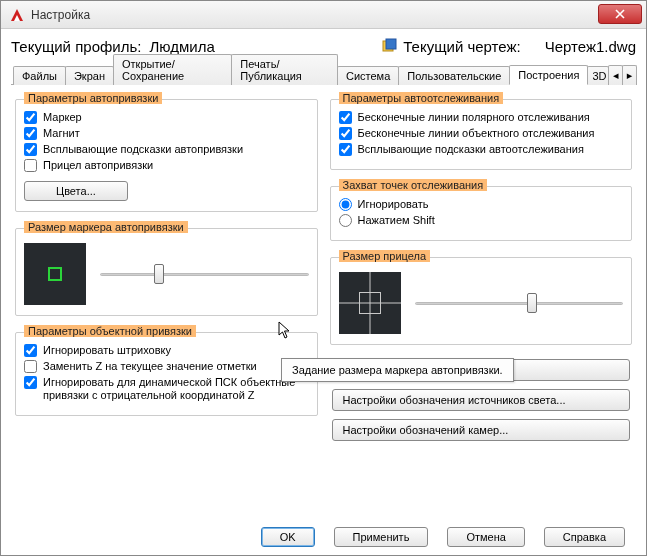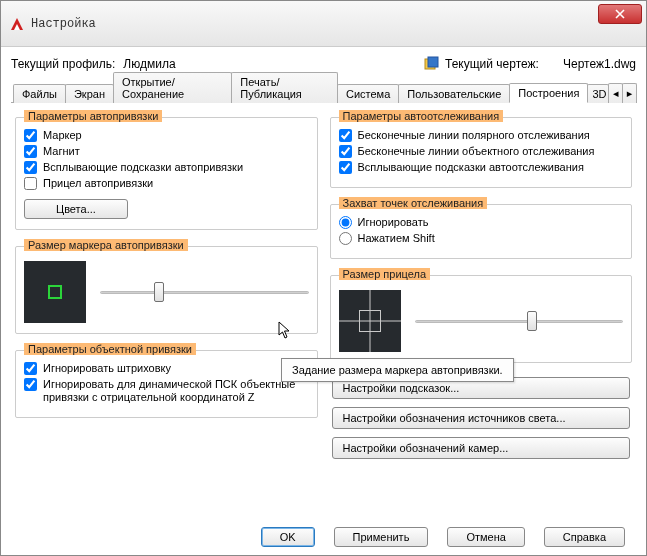--- a/index.html
+++ b/index.html
@@ -1,23 +1,23 @@
 <!DOCTYPE html>
 <html><head>
 <meta charset="utf-8">
 <style>
 * { box-sizing: border-box; }
 body { margin: 0; font-family: "Segoe UI", Tahoma, sans-serif; font-size: 11px; background: #e4e8ec; }
 .window { width: 647px; height: 556px; background: #fff; border: 1px solid #888; position: relative; }
-.titlebar { height: 46px; background: linear-gradient(#f8f8f8, #e6e6e6); border-bottom: 1px solid #ccc; display: flex; align-items: center; padding-left: 8px; font-family: Liberation Mono, monospace; }
+.titlebar { height: 28px; background: linear-gradient(#f8f8f8, #e6e6e6); border-bottom: 1px solid #ccc; display: flex; align-items: center; padding-left: 8px; }
 .titlebar .logo { width: 16px; height: 16px; margin-right: 6px; }
 .titlebar .title { color: #333; font-size: 12px; }
 .titlebar .closebtn { position: absolute; right: 4px; top: 3px; width: 44px; height: 20px; background: linear-gradient(#e27878, #c83030); border: 1px solid #a02020; border-radius: 3px; color: #fff; display: flex; align-items: center; justify-content: center; font-size: 11px; cursor: pointer; }
 .content { padding: 4px 10px 0 10px; }
-.hdr-row { display: flex; align-items: center; height: 26px; font-size: 12px; text-align: right; }
+.hdr-row { display: flex; align-items: center; height: 26px; font-size: 15px; text-align: right; }
 .hdr-row .lbl { margin-right: 8px; }
 .hdr-row .val { }
 .hdr-spacer { flex: 1; }
 .hdr-icon { width: 16px; height: 16px; margin-right: 6px; }
 .tabstrip { display: flex; align-items: flex-end; border-bottom: 1px solid #aaa; height: 22px; margin-top: 4px; position: relative; padding-left: 2px; }
 .tab { padding: 3px 8px 3px 8px; font-size: 11px; border: 1px solid #aaa; border-bottom: none; background: linear-gradient(#f8f8f8, #ececec); margin-right: -1px; border-radius: 2px 2px 0 0; cursor: pointer; position: relative; top: 1px; }
 .tab.active { background: #fff; border-bottom: 1px solid #fff; z-index: 2; font-weight: normal; }
 .tab.trunc { max-width: 22px; overflow: hidden; white-space: nowrap; padding-left:4px; padding-right:4px;}
 .tab.nav { width: 16px; text-align: center; padding: 3px 2px; }
 .panel-body { display: flex; gap: 12px; padding: 8px 4px 4px 4px; }
@@ -128,20 +128,24 @@
             </div>
           </div>
         </div>
 
         <div class="group">
           <span class="group-title">Параметры объектной привязки</span>
           <div class="chk-row">
               <input type="checkbox" checked="" style="">
               <label>Игнорировать штриховку</label>
             </div>
+          <div class="chk-row">
+              <input type="checkbox" style="">
+              <label>Заменить Z на текущее значение отметки</label>
+            </div>
           <div class="chk-row multi">
               <input type="checkbox" checked="" style="">
               <label>Игнорировать для динамической ПСК объектные привязки с отрицательной координатой Z</label>
             </div>
         </div>
       </div>
 
       <div class="col">
         <div class="group">
           <span class="group-title">Параметры автоотслеживания</span>

